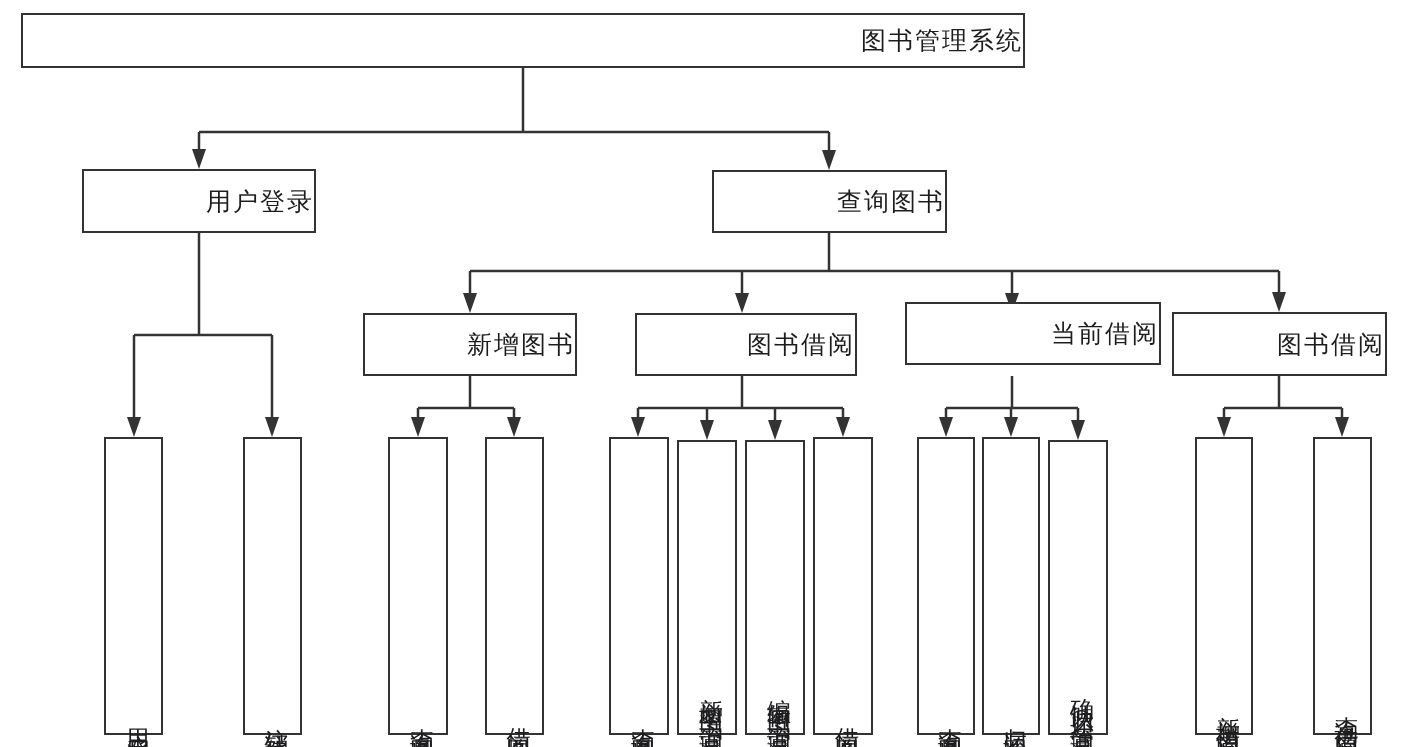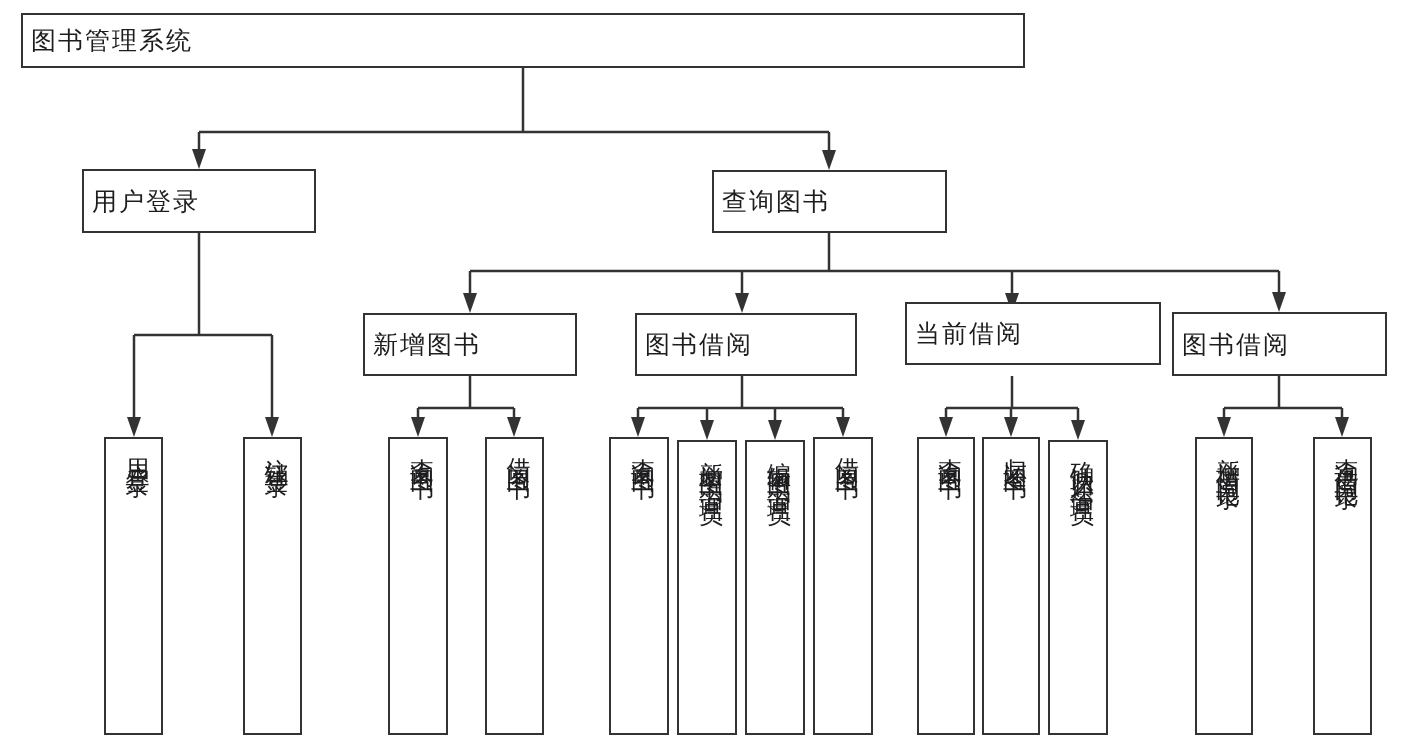--- a/index.html
+++ b/index.html
@@ -5,21 +5,21 @@
   html,body{margin:0;padding:0;background:#fff;}
   .stage{
     position:relative;width:1405px;height:747px;background:#ffffff;
     font-family:"Liberation Sans","DejaVu Sans",sans-serif;overflow:hidden;
   }
   #connectors{position:absolute;left:0;top:0;pointer-events:none;}
   #connectors line{stroke:#333333;stroke-width:2.5;}
   #connectors polygon{fill:#333333;stroke:none;}
   .box{
     position:absolute;box-sizing:border-box;background:#ffffff;
-    border:2px solid #333333;display:flex;align-items:center;justify-content:flex-start;
+    border:2px solid #333333;display:flex;align-items:center;justify-content:flex-end;
     font-size:25px;letter-spacing:2px;color:#1d1d1f;white-space:nowrap;padding-left:8px;
   }
   .vbox{
     writing-mode:vertical-rl;text-orientation:mixed;
     font-size:24px;letter-spacing:6px;white-space:normal;
   }
   .watermark{
     position:absolute;right:12px;bottom:5px;font-size:21px;
     color:#a6a6a6;letter-spacing:1px;
   }

